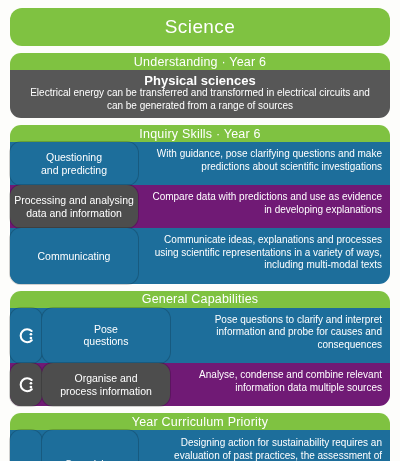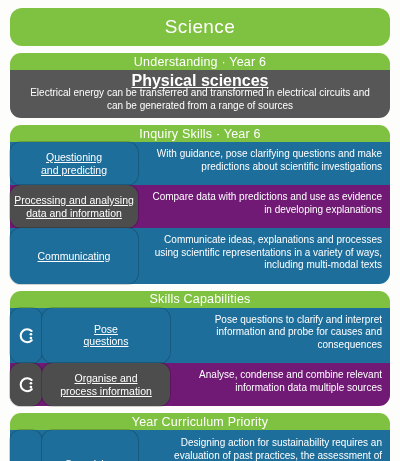--- a/index.html
+++ b/index.html
@@ -54,24 +54,23 @@
 
   
   .panel-body {
     background: #575757;
     border-radius: 0 0 11px 11px;
     color: #ffffff;
     text-align: center;
     padding: 4px 16px 6px 16px;
   }
   .panel-strong {
-    font-size: 16px;
+    font-size: 13px;
     font-weight: bold;
     line-height: 13px;
-    text-decoration: underline;
   }
   .panel-text {
     font-size: 10px;
     line-height: 12.5px;
   }
 
   
   .row {
     position: relative;
     display: flex;
@@ -93,21 +92,20 @@
     align-items: center;
     justify-content: center;
     text-align: center;
     color: #ffffff;
     font-size: 10.5px;
     line-height: 12.5px;
     padding: 3px 0;
     box-sizing: border-box;
     box-shadow: 0 0 0 1px rgba(0,0,0,0.18);
     z-index: 2;
-    text-decoration: underline;
   }
   .row-label.blue { background: #1d6e9b; }
   .row-label.gray { background: #4d4d4d; }
 
   .row-desc {
     flex: 1 1 auto;
     color: #ffffff;
     font-size: 10px;
     line-height: 12.5px;
     padding: 6px 8px 12px 8px;
@@ -187,21 +185,21 @@
     <div class="row blue last">
       <div class="row-label blue">
         <span>Communicating</span>
       </div>
       <div class="row-desc row-right-round">Communicate ideas, explanations and processes using scientific representations in a variety of ways, including multi-modal texts</div>
     </div>
   </div>
 
   <div class="section">
     <div class="section-header">
-      <span>Skills Capabilities</span>
+      <span>General Capabilities</span>
     </div>
 
     <div class="row blue gc-row first">
       <div class="icon-cell blue">
         <svg width="19" height="19" viewBox="0 0 24 24" aria-hidden="true">
           <path d="M18.5 6.3A8.2 8.2 0 1 0 18.7 18" fill="none" stroke="#ffffff" stroke-width="2.6" stroke-linecap="round"></path>
           <circle cx="17.6" cy="10.4" r="1.7" fill="#ffffff"></circle>
           <circle cx="17.6" cy="15.2" r="1.7" fill="#ffffff"></circle>
         </svg>
       </div>

